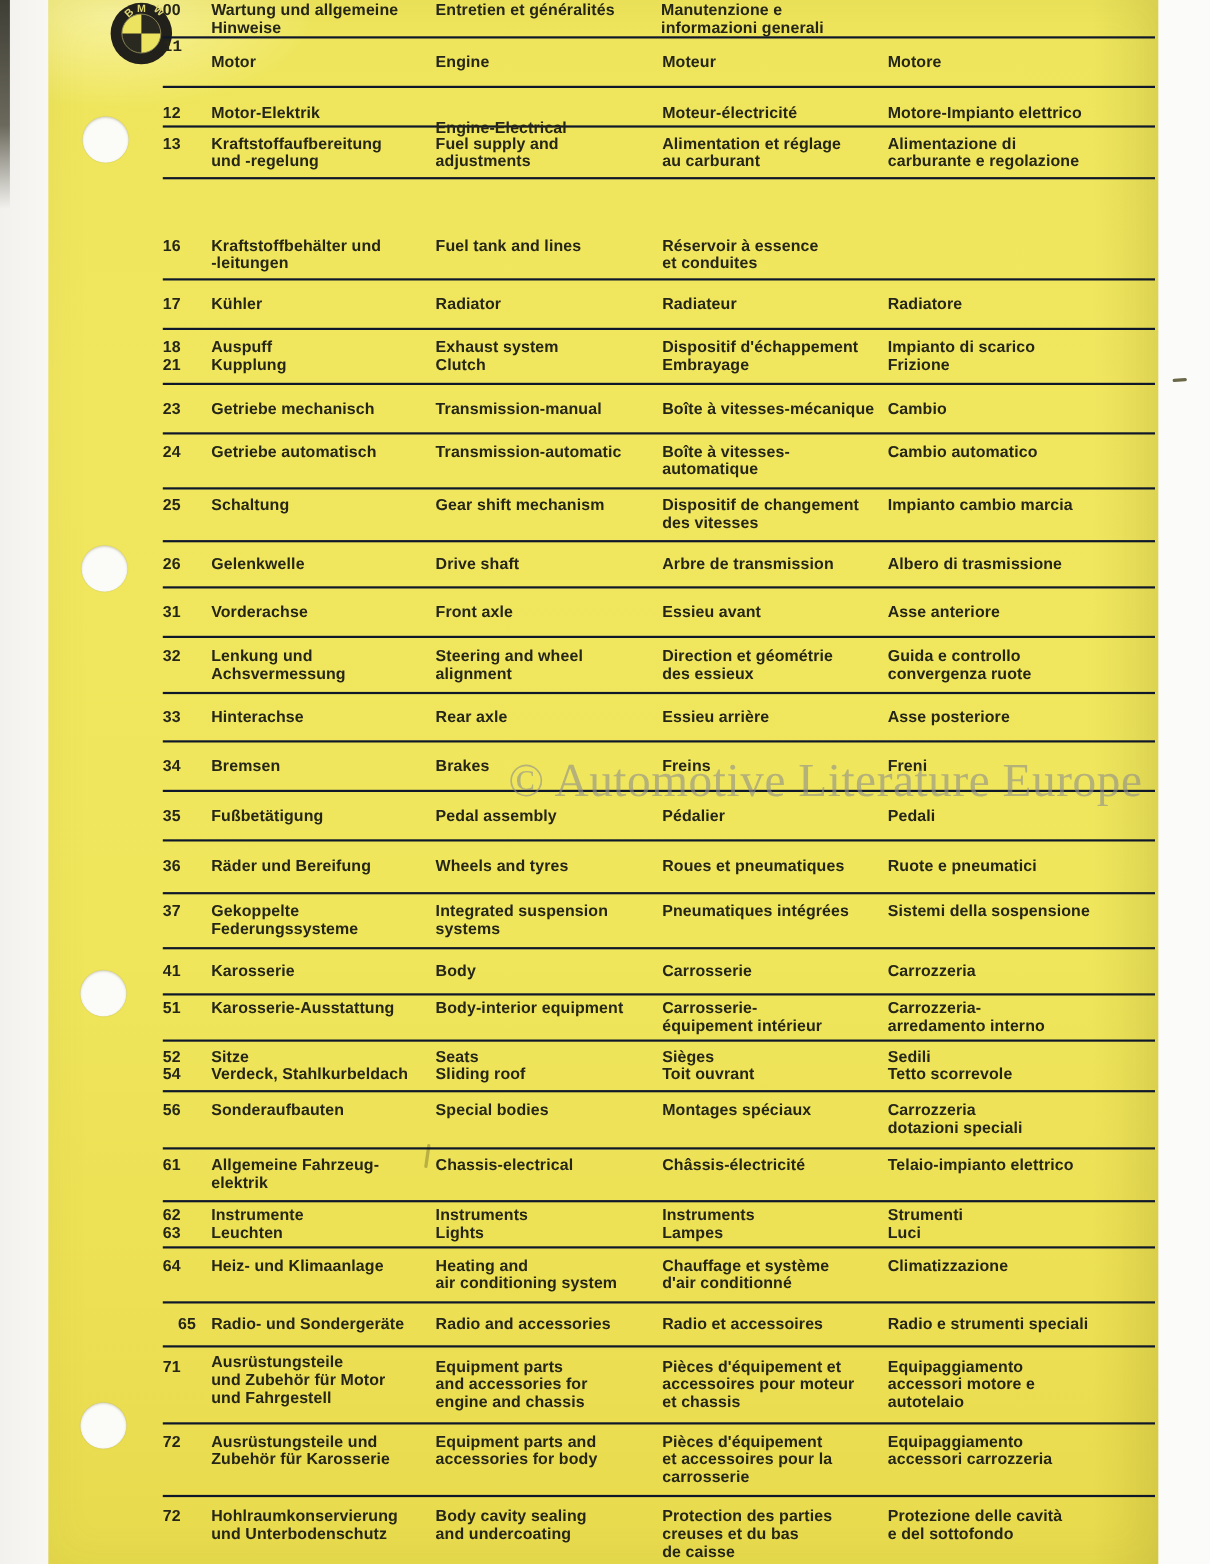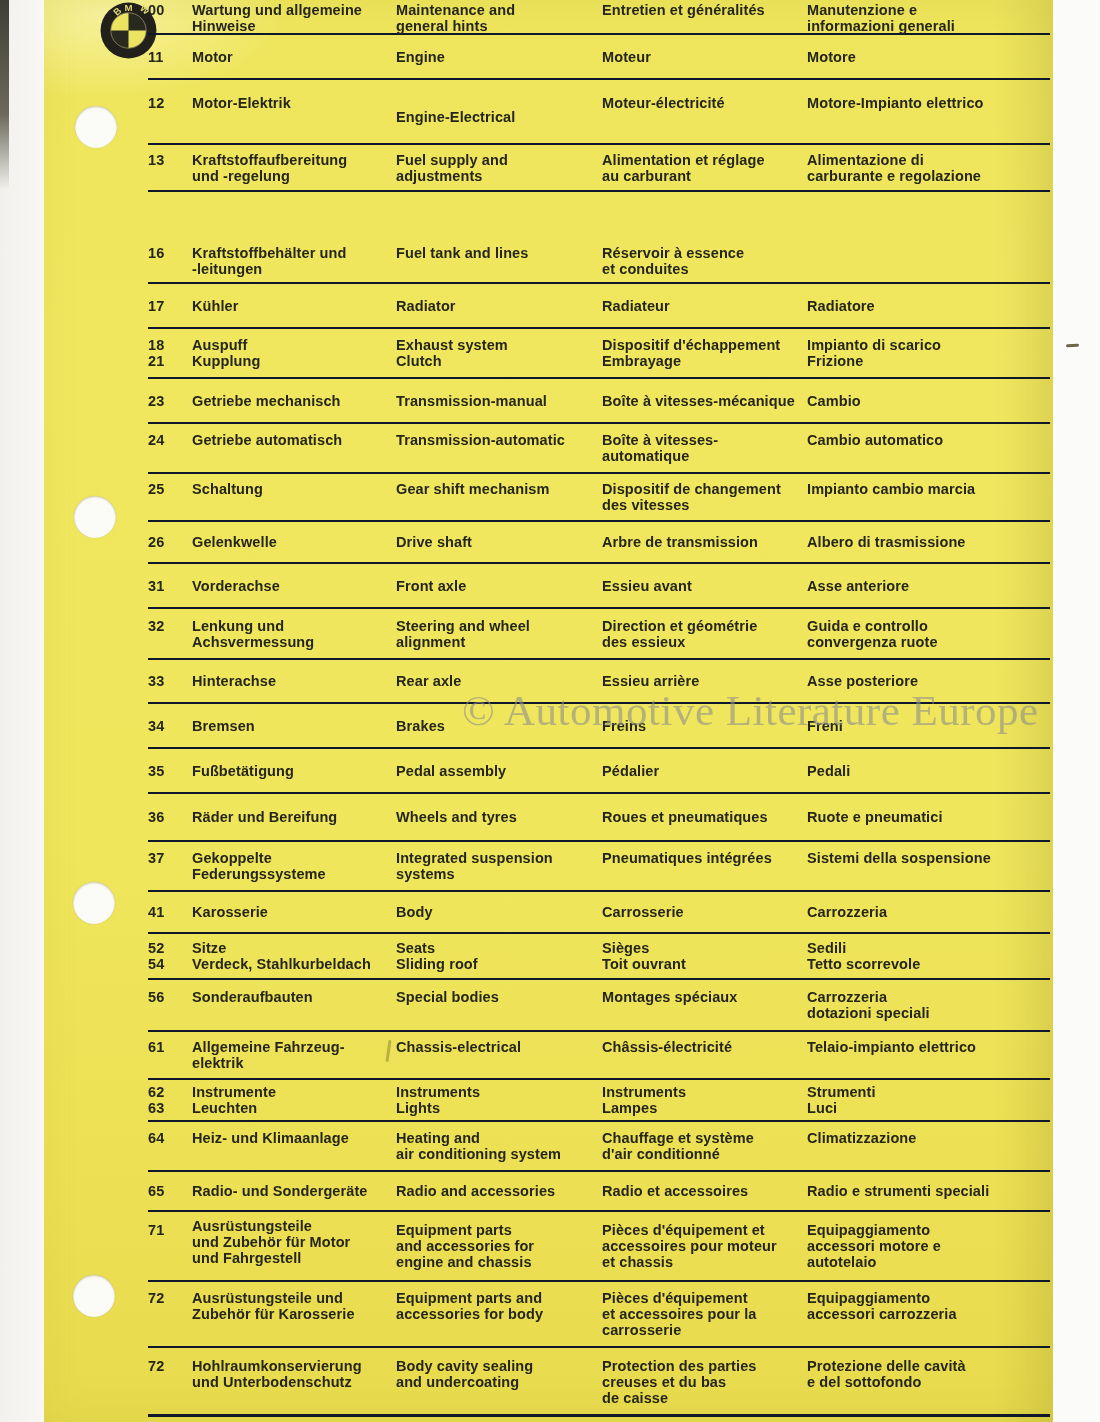--- a/index.html
+++ b/index.html
@@ -72,34 +72,32 @@
 
   <div class="artifact-dash"></div>
   <div class="smudge"></div>
 </div>
 
 <div class="table">
     <div class="row" style="height: 35px;">
       <div class="cell code" style="padding-top: 2px;">00</div>
       <div class="cell de" style="padding-top: 2px;">Wartung und allgemeine
 Hinweise</div>
-      <div class="cell en" style="padding-top: 2px;">Maintenance and
-general hints</div>
       <div class="cell fr" style="padding-top: 2px;">Entretien et généralités</div>
       <div class="cell it" style="padding-top: 2px;">Manutenzione e
 informazioni generali</div>
     </div>
     <div class="row" style="height: 45px;">
-      <div class="cell code" style="padding-top: 14px;">11</div>
+      <div class="cell code" style=" font-family: Liberation Mono, monospace;">11</div>
       <div class="cell de" style="padding-top: 14px;">Motor</div>
       <div class="cell en" style="padding-top: 14px;">Engine</div>
       <div class="cell fr" style="padding-top: 14px;">Moteur</div>
       <div class="cell it" style="padding-top: 14px;">Motore</div>
     </div>
-    <div class="row" style="height: 65px;">
+    <div class="row" style="height: 36px;">
       <div class="cell code" style="padding-top: 15px;">12</div>
       <div class="cell de" style="padding-top: 15px;">Motor-Elektrik</div>
       <div class="cell en" style="padding-top: 29px;">Engine-Electrical</div>
       <div class="cell fr" style="padding-top: 15px;">Moteur-électricité</div>
       <div class="cell it" style="padding-top: 15px;">Motore-Impianto elettrico</div>
     </div>
     <div class="row" style="height: 47px;">
       <div class="cell code" style="padding-top: 7px;">13</div>
       <div class="cell de" style="padding-top: 7px;">Kraftstoffaufbereitung
 und -regelung</div>
@@ -222,20 +220,29 @@
       <div class="cell fr" style="padding-top: 8px;">Pneumatiques intégrées</div>
       <div class="cell it" style="padding-top: 8px;">Sistemi della sospensione</div>
     </div>
     <div class="row" style="height: 42px;">
       <div class="cell code" style="padding-top: 12px;">41</div>
       <div class="cell de" style="padding-top: 12px;">Karosserie</div>
       <div class="cell en" style="padding-top: 12px;">Body</div>
       <div class="cell fr" style="padding-top: 12px;">Carrosserie</div>
       <div class="cell it" style="padding-top: 12px;">Carrozzeria</div>
     </div>
+    <div class="row" style="height: 42px;">
+      <div class="cell code" style="padding-top: 4px;">51</div>
+      <div class="cell de" style="padding-top: 4px;">Karosserie-Ausstattung</div>
+      <div class="cell en" style="padding-top: 4px;">Body-interior equipment</div>
+      <div class="cell fr" style="padding-top: 4px;">Carrosserie-
+équipement intérieur</div>
+      <div class="cell it" style="padding-top: 4px;">Carrozzeria-
+arredamento interno</div>
+    </div>
     <div class="row" style="height: 46px;">
       <div class="cell code" style="padding-top: 6px;">52
 54</div>
       <div class="cell de" style="padding-top: 6px;">Sitze
 Verdeck, Stahlkurbeldach</div>
       <div class="cell en" style="padding-top: 6px;">Seats
 Sliding roof</div>
       <div class="cell fr" style="padding-top: 6px;">Sièges
 Toit ouvrant</div>
       <div class="cell it" style="padding-top: 6px;">Sedili
@@ -272,21 +279,21 @@
     <div class="row" style="height: 50px;">
       <div class="cell code" style="padding-top: 8px;">64</div>
       <div class="cell de" style="padding-top: 8px;">Heiz- und Klimaanlage</div>
       <div class="cell en" style="padding-top: 8px;">Heating and
 air conditioning system</div>
       <div class="cell fr" style="padding-top: 8px;">Chauffage et système
 d'air conditionné</div>
       <div class="cell it" style="padding-top: 8px;">Climatizzazione</div>
     </div>
     <div class="row" style="height: 40px;">
-      <div class="cell code" style="padding-top: 11px;">65</div>
+      <div class="cell code" style="padding-top: 11px; text-align: center;">65</div>
       <div class="cell de" style="padding-top: 11px;">Radio- und Sondergeräte</div>
       <div class="cell en" style="padding-top: 11px;">Radio and accessories</div>
       <div class="cell fr" style="padding-top: 11px;">Radio et accessoires</div>
       <div class="cell it" style="padding-top: 11px;">Radio e strumenti speciali</div>
     </div>
     <div class="row" style="height: 70px;">
       <div class="cell code" style="padding-top: 10px;">71</div>
       <div class="cell de" style="padding-top: 6px;">Ausrüstungsteile
 und Zubehör für Motor
 und Fahrgestell</div>

